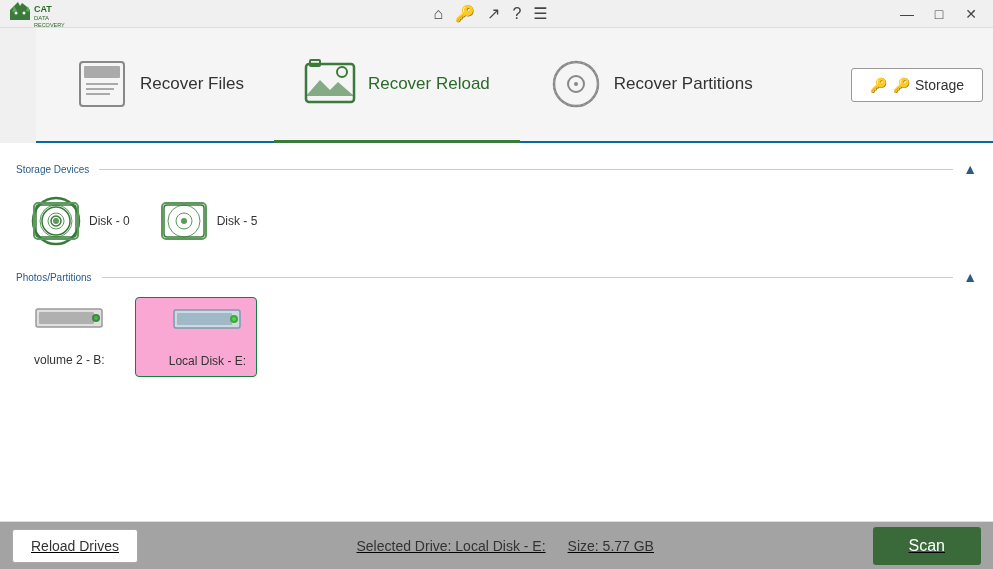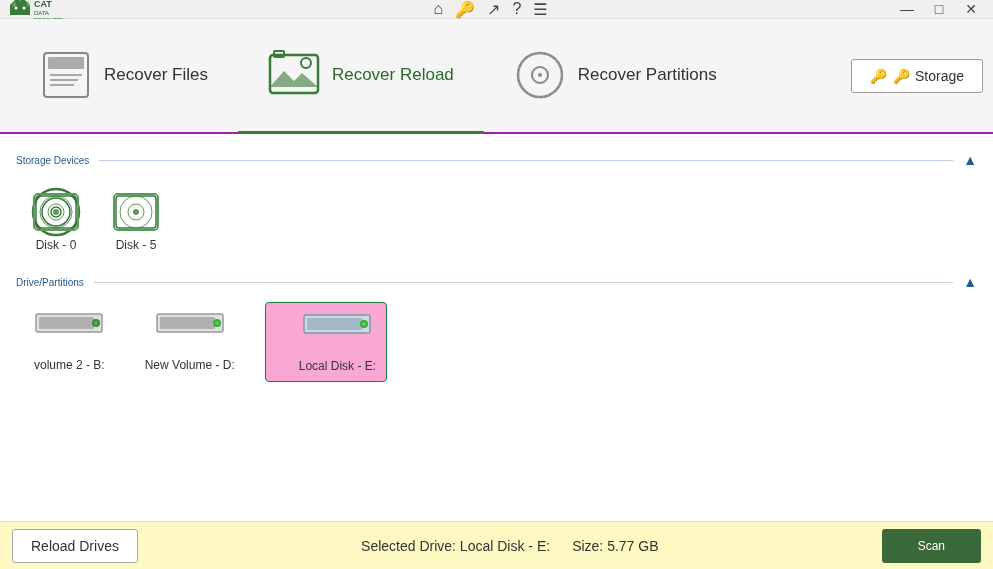--- a/index.html
+++ b/index.html
@@ -13,21 +13,21 @@
       flex-direction: column;
     }
 
     
     .title-bar {
       display: flex;
       align-items: center;
       justify-content: space-between;
       background: #f0f0f0;
       padding: 4px 8px;
-      height: 19px;
+      height: 28px;
       border-bottom: 1px solid #ddd;
     }
     .title-bar-left {
       display: flex;
       align-items: center;
       gap: 6px;
     }
     .app-logo {
       width: 80px;
       height: 28px;
@@ -59,24 +59,25 @@
       align-items: center;
       justify-content: center;
       color: #444;
     }
 
     
     .tab-bar {
       display: flex;
       align-items: stretch;
       background: #f5f5f5;
-      border-bottom: 2px solid #a21caf;
+      border-bottom: 2px solid #0369a1;
       padding: 0 10px;
       height: 115px;
       position: relative;
+      margin-left: 36px;
     }
     .tab {
       display: flex;
       align-items: center;
       gap: 12px;
       padding: 10px 30px;
       cursor: pointer;
       position: relative;
       border-bottom: 3px solid transparent;
       margin-bottom: -2px;
@@ -143,23 +144,23 @@
 
     
     .devices-grid {
       display: flex;
       gap: 16px;
       margin-bottom: 16px;
       padding-left: 8px;
     }
     .device-item {
       display: flex;
-      flex-direction: column;
-      align-items: center;
-      gap: 0;
+      flex-direction: row;
+      align-items: center;
+      gap: 7px;
       cursor: pointer;
       padding: 6px;
       border-radius: 4px;
     }
     .device-label {
       font-size: 12px;
       color: #333;
       text-align: center;
     }
 
@@ -196,23 +197,24 @@
       text-align: center;
       line-height: 1.3;
     }
 
     
     .status-bar {
       display: flex;
       align-items: center;
       justify-content: space-between;
       padding: 8px 12px;
-      background: #fef9c3;
+      background: #a3a3a3;
       border-top: 1px solid #ddd;
       height: 48px;
+      text-decoration: underline;
     }
     .reload-btn {
       padding: 8px 18px;
       border: 1px solid #aaa;
       background: white;
       border-radius: 3px;
       cursor: pointer;
       font-size: 14px;
       color: #333;
     }
@@ -222,21 +224,21 @@
       font-size: 14px;
       color: #333;
     }
     .scan-btn {
       padding: 10px 36px;
       background: #3a6a3a;
       color: white;
       border: none;
       border-radius: 3px;
       cursor: pointer;
-      font-size: 12px;
+      font-size: 16px;
       font-weight: 500;
     }
 
     
     .disk-svg { width: 52px; height: 52px; }
 
     
     .drive-svg { width: 70px; height: 30px; }
   </style>
 </head>
@@ -346,52 +348,40 @@
         <circle cx="26" cy="26" r="16" fill="none" stroke="#5a9a5a" stroke-width="1"></circle>
         <circle cx="26" cy="26" r="8" fill="none" stroke="#5a9a5a" stroke-width="1"></circle>
         <circle cx="26" cy="26" r="3" fill="#5a9a5a"></circle>
         <rect x="6" y="10" width="40" height="32" rx="3" fill="none" stroke="#3a7a3a" stroke-width="1.5"></rect>
       </svg>
       <span class="device-label">Disk - 5</span>
     </div>
   </div>
 
   <div class="section-header">
-    <span class="section-title">Drive/Partitions</span>
+    <span class="section-title">Photos/Partitions</span>
     <div class="section-line"></div>
     <span class="section-chevron">▲</span>
   </div>
 
   <div class="drives-grid">
 
     <div class="drive-item">
       <div class="drive-icon-wrap">
         <svg class="drive-svg" viewBox="0 0 70 30">
           <rect x="2" y="6" width="66" height="18" rx="2" fill="#e0e0e0" stroke="#999" stroke-width="1.5"></rect>
           <rect x="5" y="9" width="55" height="12" rx="1" fill="#b0b0b0"></rect>
           <circle cx="62" cy="15" r="4" fill="#3a8a3a"></circle>
           <circle cx="62" cy="15" r="2" fill="#5aaa5a"></circle>
         </svg>
       </div>
       <span class="drive-label">volume 2 - B:</span>
     </div>
 
 
-    <div class="drive-item">
-      <div class="drive-icon-wrap">
-        <svg class="drive-svg" viewBox="0 0 70 30">
-          <rect x="2" y="6" width="66" height="18" rx="2" fill="#e0e0e0" stroke="#999" stroke-width="1.5"></rect>
-          <rect x="5" y="9" width="55" height="12" rx="1" fill="#b0b0b0"></rect>
-          <circle cx="62" cy="15" r="4" fill="#3aaa3a"></circle>
-          <circle cx="62" cy="15" r="2" fill="#5acc5a"></circle>
-        </svg>
-      </div>
-      <span class="drive-label">New Volume -
-D:</span>
-    </div>
 
     <div class="drive-item selected">
       <div class="drive-icon-wrap">
         <svg class="drive-svg" viewBox="0 0 70 30">
           <rect x="2" y="6" width="66" height="18" rx="2" fill="#d0d8e0" stroke="#7a9ab0" stroke-width="1.5"></rect>
           <rect x="5" y="9" width="55" height="12" rx="1" fill="#a0b8c8"></rect>
           <circle cx="62" cy="15" r="4" fill="#3aaa3a"></circle>
           <circle cx="62" cy="15" r="2" fill="#5acc5a"></circle>
         </svg>
       </div>

